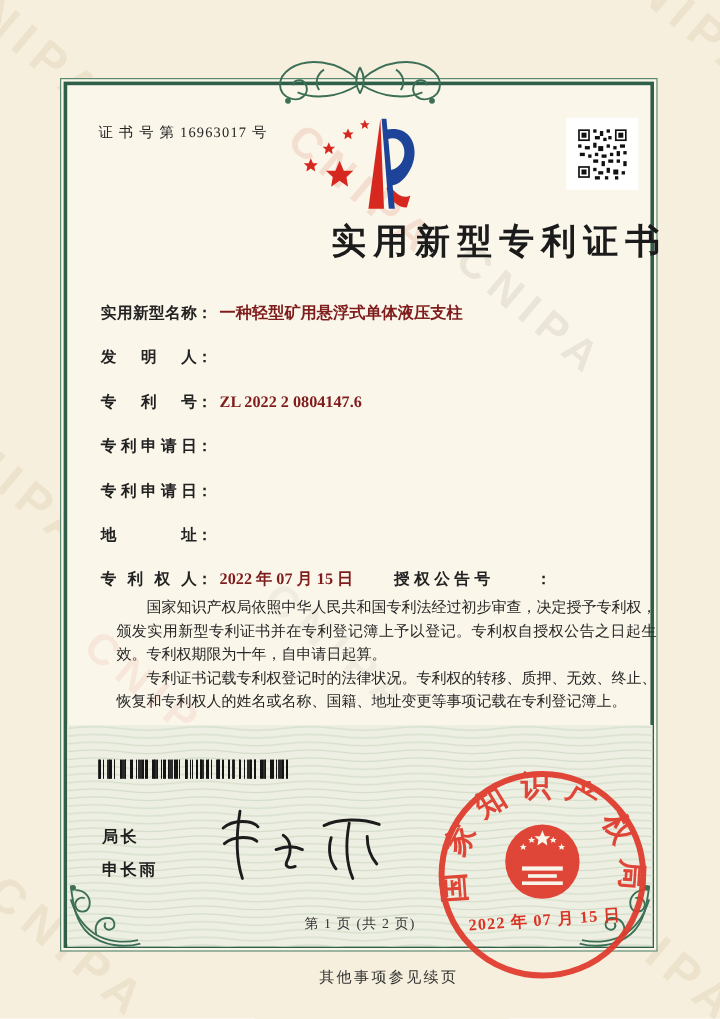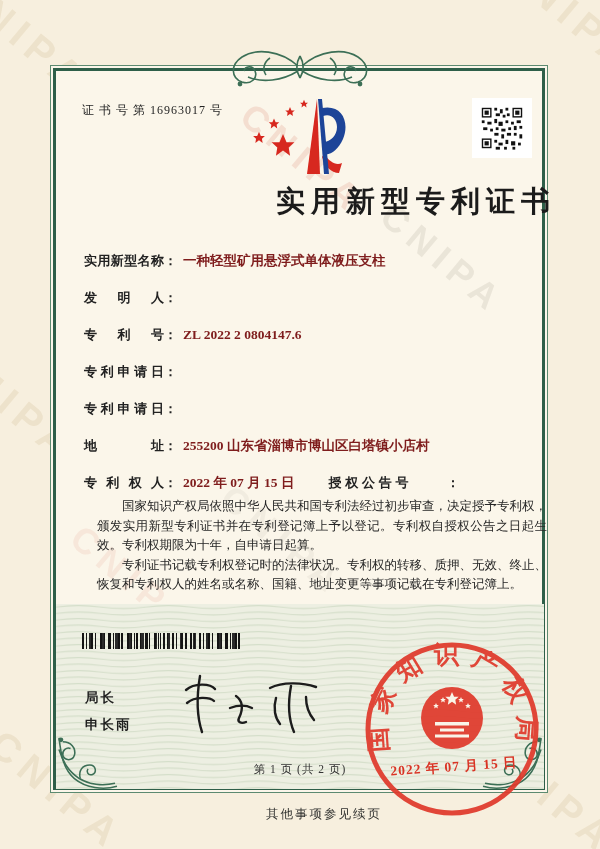--- a/index.html
+++ b/index.html
@@ -219,21 +219,20 @@
         <span class="lbl">专利申请日</span>
           <span class="colon">：</span>
       </div>
       <div class="row">
         <span class="lbl">专利申请日</span>
           <span class="colon">：</span>
       </div>
       <div class="row">
         <span class="lbl">地址</span>
           <span class="colon">：</span>
-          <span class="val">255200 山东省淄博市博山区白塔镇小店村</span>
       </div>
       <div class="row">
         <span class="lbl">专利权人</span>
           <span class="colon">：</span>
           <span class="val">2022 年 07 月 15 日</span>
         <span class="pair2">
           <span class="lbl">授权公告号</span>
             <span class="colon">：</span>
         </span>
       </div>

